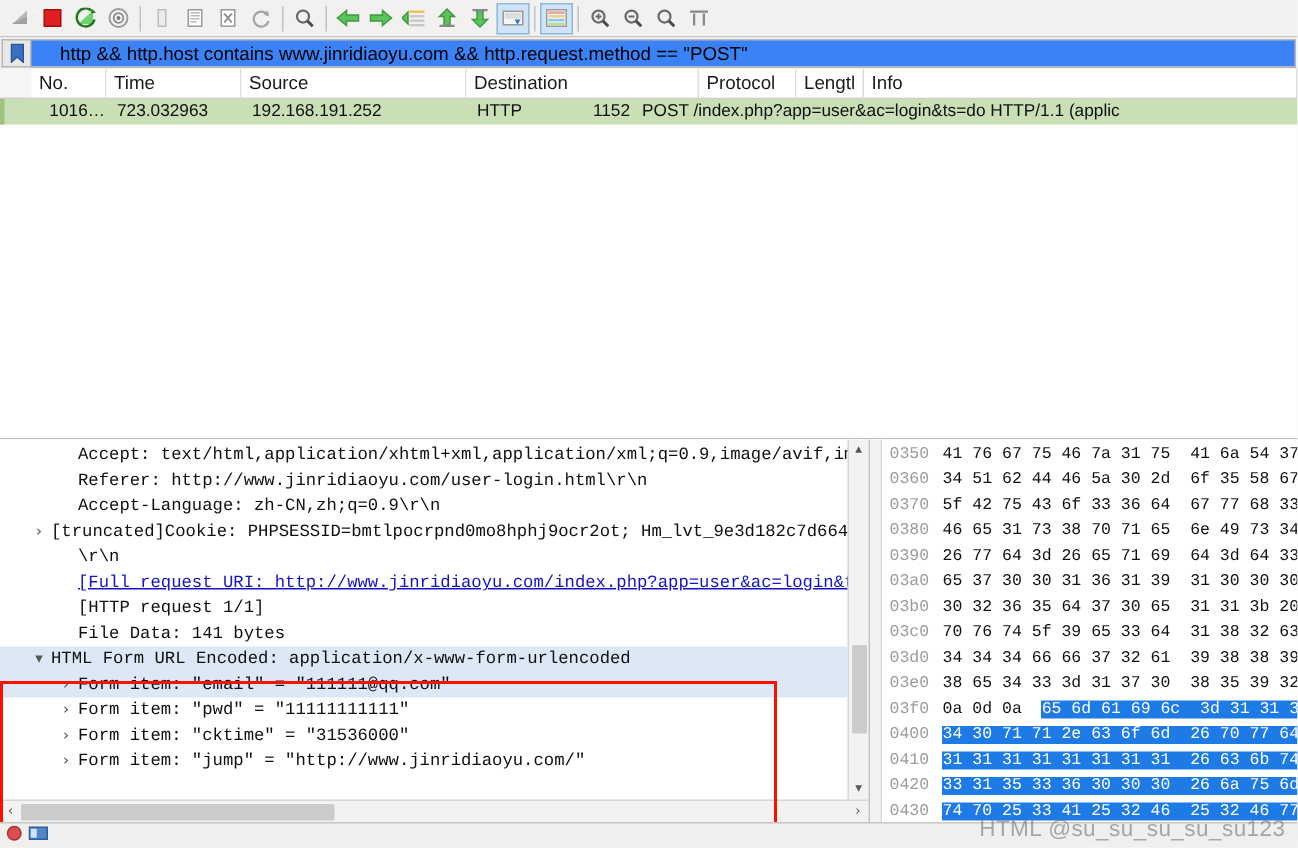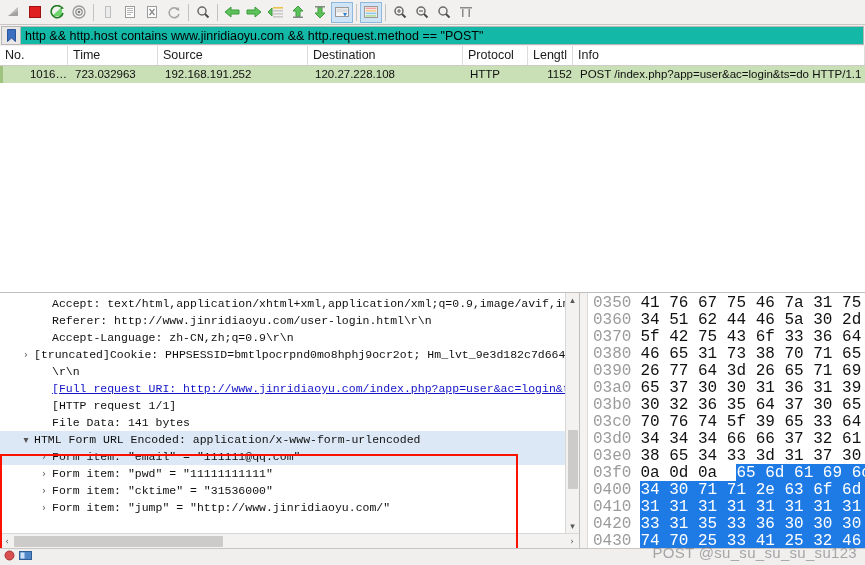--- a/index.html
+++ b/index.html
@@ -70,25 +70,25 @@
     background: #e9e8e7;
     border: 1px solid #b9b7b5;
     border-right: none;
     display: flex;
     align-items: center;
     justify-content: center;
     box-sizing: border-box;
   }
   .filter-input {
     flex: 1;
-    background: #14b8a6;
+    background: #3b82f6;
     border: 1px solid #b9b7b5;
     display: flex;
     align-items: center;
-    padding-left: 4px;
+    padding-left: 19px;
     font-family: "Liberation Sans", sans-serif;
     font-size: 12.5px;
     color: #000;
     box-sizing: border-box;
     white-space: nowrap;
     overflow: hidden;
   }
 
   
   .packet-list {
@@ -134,21 +134,21 @@
     color: #101010;
     padding: 0 4px;
     line-height: 17px;
     box-sizing: border-box;
     overflow: hidden;
     white-space: nowrap;
   }
   .cell.num { text-align: right; }
 
   
-  .c-no   { width: 68px; }
+  .c-no   { width: 50px; margin-left: 21px; }
   .c-time { width: 90px; }
   .c-src  { width: 150px; }
   .c-dst  { width: 155px; }
   .c-proto{ width: 65px; }
   .c-len  { width: 45px; }
   .c-info { flex: 1; }
 
   
   .bottom {
     flex: 1;
@@ -291,21 +291,21 @@
   }
   .hex-lines {
     flex: 1;
     overflow: hidden;
     padding-top: 2px;
   }
   .hline {
     height: 17px;
     line-height: 17px;
     font-family: "Liberation Mono", monospace;
-    font-size: 16px;
+    font-size: 11px;
     white-space: pre;
     display: flex;
     box-sizing: border-box;
   }
   .hoff {
     color: #9b9b9b;
     padding-left: 5px;
     padding-right: 9px;
     flex: none;
   }
@@ -513,21 +513,20 @@
       <div class="col c-dst">Destination</div>
       <div class="col c-proto">Protocol</div>
       <div class="col c-len">Lengtl</div>
       <div class="col c-info">Info</div>
     </div>
     <div class="plist-rows">
       <div class="plist-row">
         <div class="cell c-no num">1016…</div>
         <div class="cell c-time">723.032963</div>
         <div class="cell c-src">192.168.191.252</div>
-        <div class="cell c-dst">120.27.228.108</div>
         <div class="cell c-proto">HTTP</div>
         <div class="cell c-len num">1152</div>
         <div class="cell c-info">POST /index.php?app=user&amp;ac=login&amp;ts=do HTTP/1.1  (applic</div>
       </div>
     </div>
   </div>
 
   <div class="bottom">
 
     <div class="detail-pane">
@@ -635,14 +634,14 @@
         </svg>
     </span>
     <span>
       <svg width="13" height="11" viewBox="0 0 13 11">
           <rect x="0.5" y="1.5" width="12" height="8" fill="#4e86c8" stroke="#2f5e96"></rect>
           <rect x="1.5" y="2.5" width="4" height="6" fill="#cfe2f5"></rect>
         </svg>
     </span>
   </div>
 
-  <div class="watermark">POST @su_su_su_su_su123</div>
+  <div class="watermark">HTML @su_su_su_su_su123</div>
 </div>
 
 </body></html>

